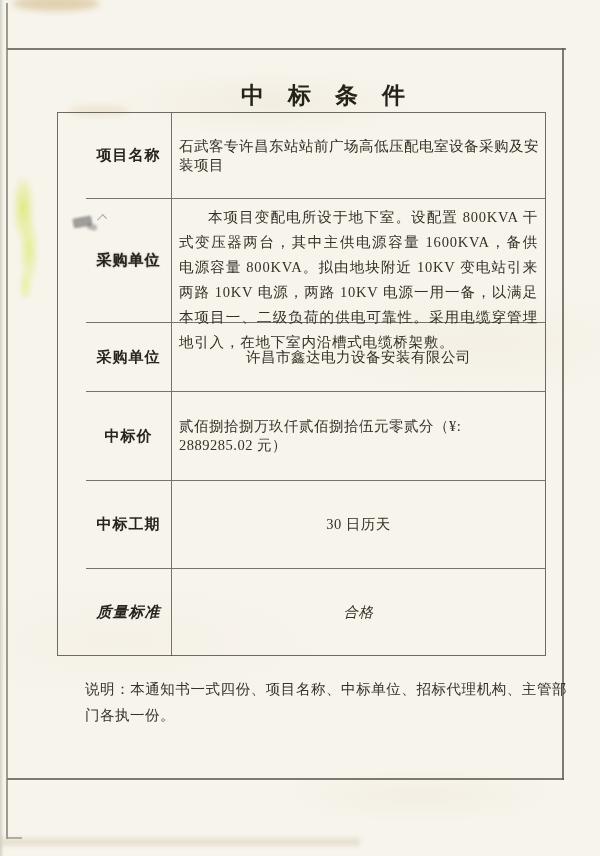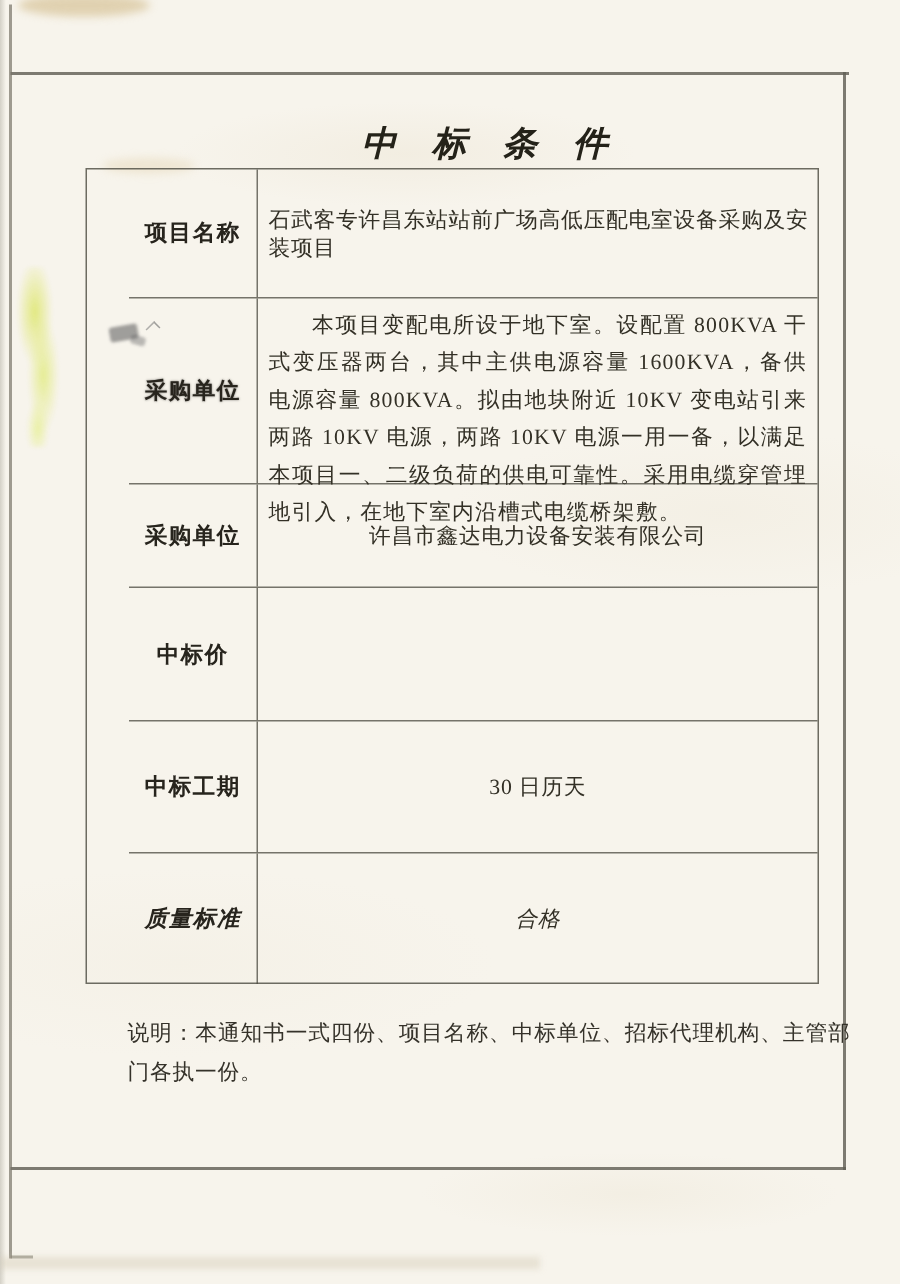--- a/index.html
+++ b/index.html
@@ -45,21 +45,21 @@
   .pencil-smudge .b2{position:absolute;left:14px;top:9px;width:10px;height:6px;
     background:rgba(84,84,86,.38);border-radius:2px;transform:rotate(16deg);filter:blur(1px);}
   .pencil-smudge .caret{position:absolute;left:25px;top:1px;width:7px;height:5px;
     border-left:1px solid rgba(90,90,92,.55);border-bottom:1px solid rgba(90,90,92,.45);
     transform:rotate(135deg);}
   .bottom-shadow{position:absolute;left:0;top:838px;width:360px;height:8px;
     background:rgba(208,198,176,.4);filter:blur(2px);}
   
   .title{
     position:absolute;left:241px;top:80px;white-space:nowrap;
-    font-size:23px;font-weight:bold;letter-spacing:24px;color:#242219;font-style:italic;
+    font-size:23px;font-weight:bold;letter-spacing:24px;color:#242219;
   }
   
   .btable{
     position:absolute;left:57px;top:112px;width:489px;height:544px;
     border:1px solid rgba(74,72,63,.8);box-sizing:border-box;padding-left:28px;
   }
   .trow{display:flex;box-sizing:border-box;border-bottom:1px solid rgba(74,72,63,.75);}
   .trow:last-child{border-bottom:none;font-style:italic;}
   .r1{height:86px;}
   .r2{height:124px;}
@@ -113,20 +113,21 @@
   <div class="trow r2">
     <div class="cell lab">采购单位</div>
     <div class="cell val v-para">本项目变配电所设于地下室。设配置 800KVA 干式变压器两台，其中主供电源容量 1600KVA，备供电源容量 800KVA。拟由地块附近 10KV 变电站引来两路 10KV 电源，两路 10KV 电源一用一备，以满足本项目一、二级负荷的供电可靠性。采用电缆穿管埋地引入，在地下室内沿槽式电缆桥架敷。</div>
   </div>
   <div class="trow r3">
     <div class="cell lab">采购单位</div>
     <div class="cell val v-center">许昌市鑫达电力设备安装有限公司</div>
   </div>
   <div class="trow r4">
     <div class="cell lab">中标价</div>
+    <div class="cell val v-line">贰佰捌拾捌万玖仟贰佰捌拾伍元零贰分（¥: 2889285.02 元）</div>
   </div>
   <div class="trow r5">
     <div class="cell lab">中标工期</div>
     <div class="cell val v-center">30 日历天</div>
   </div>
   <div class="trow r6">
     <div class="cell lab">质量标准</div>
     <div class="cell val v-center">合格</div>
   </div>
 </div>

